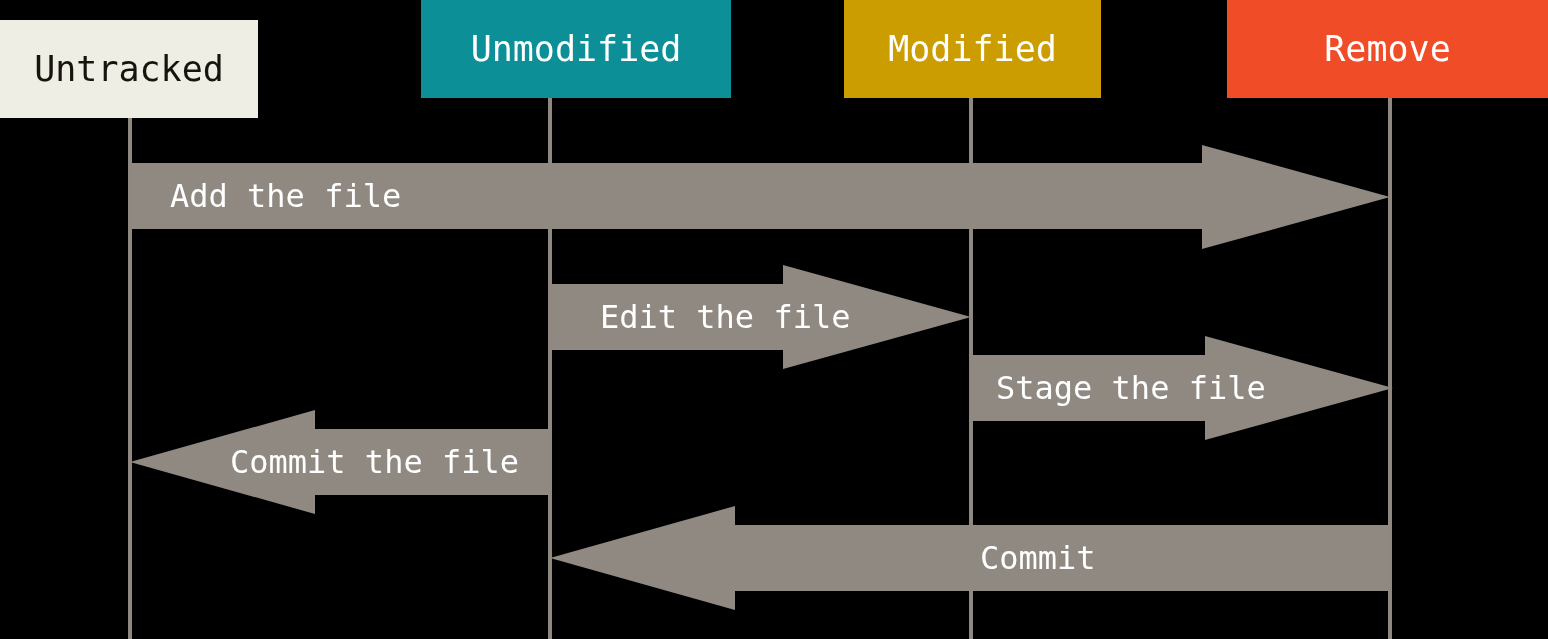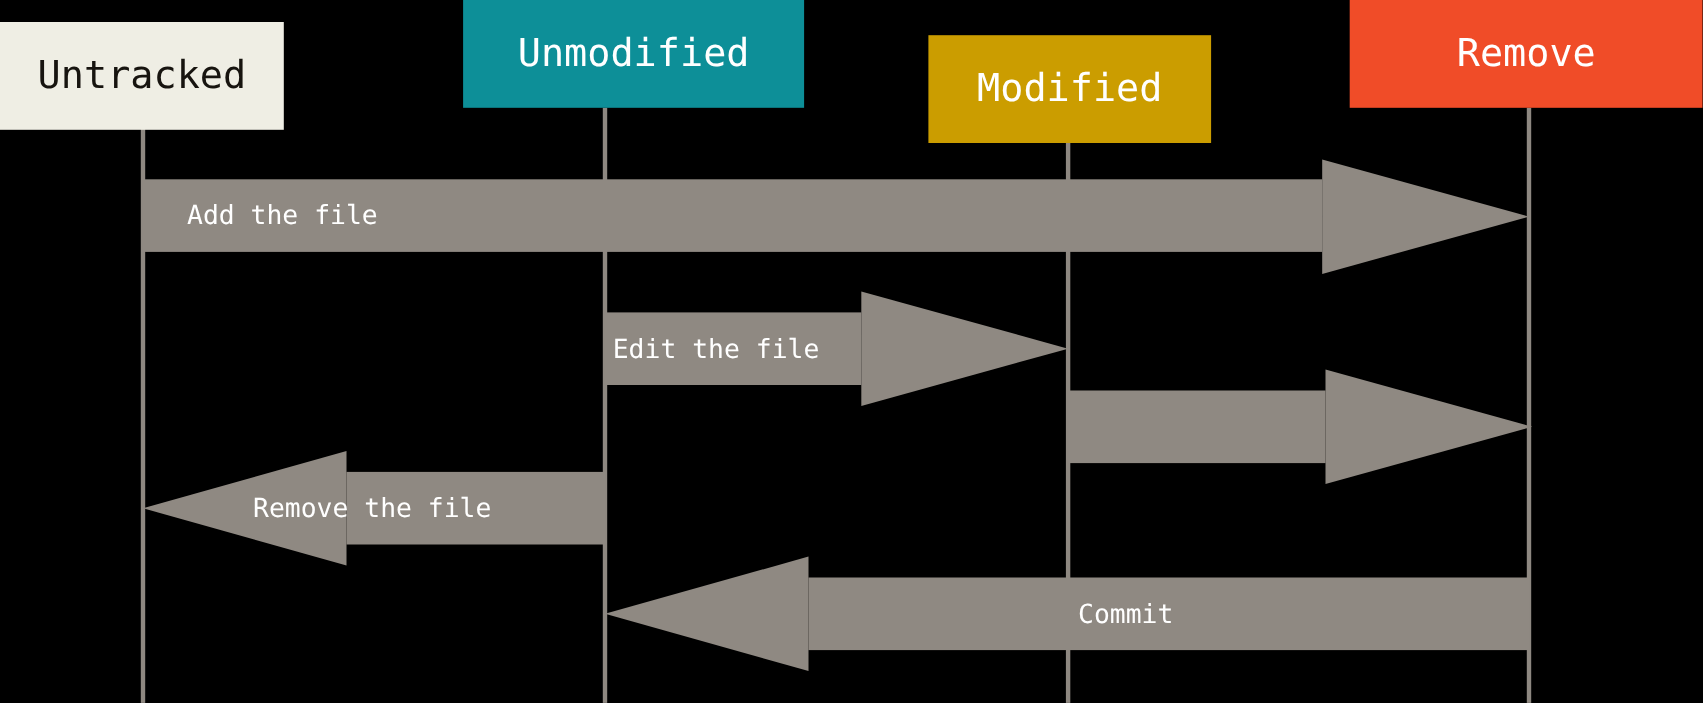--- a/index.html
+++ b/index.html
@@ -22,21 +22,21 @@
     top: 0;
     height: 98px;
     display: flex;
     align-items: center;
     justify-content: center;
     font-size: 35px;
     color: #ffffff;
   }
   .state-box.untracked  { left: 0;      width: 258px; background: #efeee4; color: #17140f; margin-top: 20px; }
   .state-box.unmodified { left: 421px;  width: 310px; background: #0d8f98; }
-  .state-box.modified   { left: 844px;  width: 257px; background: #cb9d00; margin-top: 32px; }
+  .state-box.modified   { left: 844px;  width: 257px; background: #cb9d00; }
   .state-box.staged     { left: 1227px; width: 321px; background: #f04c28; }
 
   
   .lifeline {
     position: absolute;
     top: 98px;
     bottom: 0;
     width: 4px;
     background: #8e8881;
   }
@@ -58,34 +58,34 @@
     border-top: 52px solid transparent;
     border-bottom: 52px solid transparent;
   }
   .head.right { border-left: 188px solid #8f8982; }
   .head.left  { border-right: 185px solid #8f8982; }
 
   .arrow-label {
     position: absolute;
     height: 66px;
     line-height: 66px;
-    font-size: 24px;
+    font-size: 32px;
     color: #ffffff;
     white-space: nowrap;
   }
 
   
   .add-shaft  { left: 130px;  top: 163px; width: 1072px; }
   .add-head   { left: 1202px; top: 145px; border-left-width: 188px; }
   .add-label  { left: 170px;  top: 163px; }
 
   
   .edit-shaft { left: 550px;  top: 284px; width: 233px; }
   .edit-head  { left: 783px;  top: 265px; border-left-width: 185px; }
-  .edit-label { left: 557px;  top: 284px; }
+  .edit-label { left: 600px;  top: 284px; }
 
   
   .stage-shaft { left: 971px;  top: 355px; width: 234px; }
   .stage-head  { left: 1205px; top: 336px; border-left-width: 185px; }
   .stage-label { left: 996px;  top: 355px; }
 
   
   .remove-head  { left: 130px; top: 410px; }
   .remove-shaft { left: 315px; top: 429px; width: 235px; }
   .remove-label { left: 230px; top: 429px; }
@@ -108,24 +108,25 @@
   <div class="shaft add-shaft"></div>
   <div class="head right add-head"></div>
   <div class="arrow-label add-label">Add the file</div>
 
   <div class="shaft edit-shaft"></div>
   <div class="head right edit-head"></div>
   <div class="arrow-label edit-label">Edit the file</div>
 
   <div class="shaft stage-shaft"></div>
   <div class="head right stage-head"></div>
+  <div class="arrow-label stage-label">Stage the file</div>
 
   <div class="head left remove-head"></div>
   <div class="shaft remove-shaft"></div>
-  <div class="arrow-label remove-label">Remove the file</div>
+  <div class="arrow-label remove-label">Commit the file</div>
 
   <div class="head left commit-head"></div>
   <div class="shaft commit-shaft"></div>
   <div class="arrow-label commit-label">Commit</div>
 
   <div class="state-box untracked">
     <span>Untracked</span>
   </div>
   <div class="state-box unmodified">
     <span>Unmodified</span>

